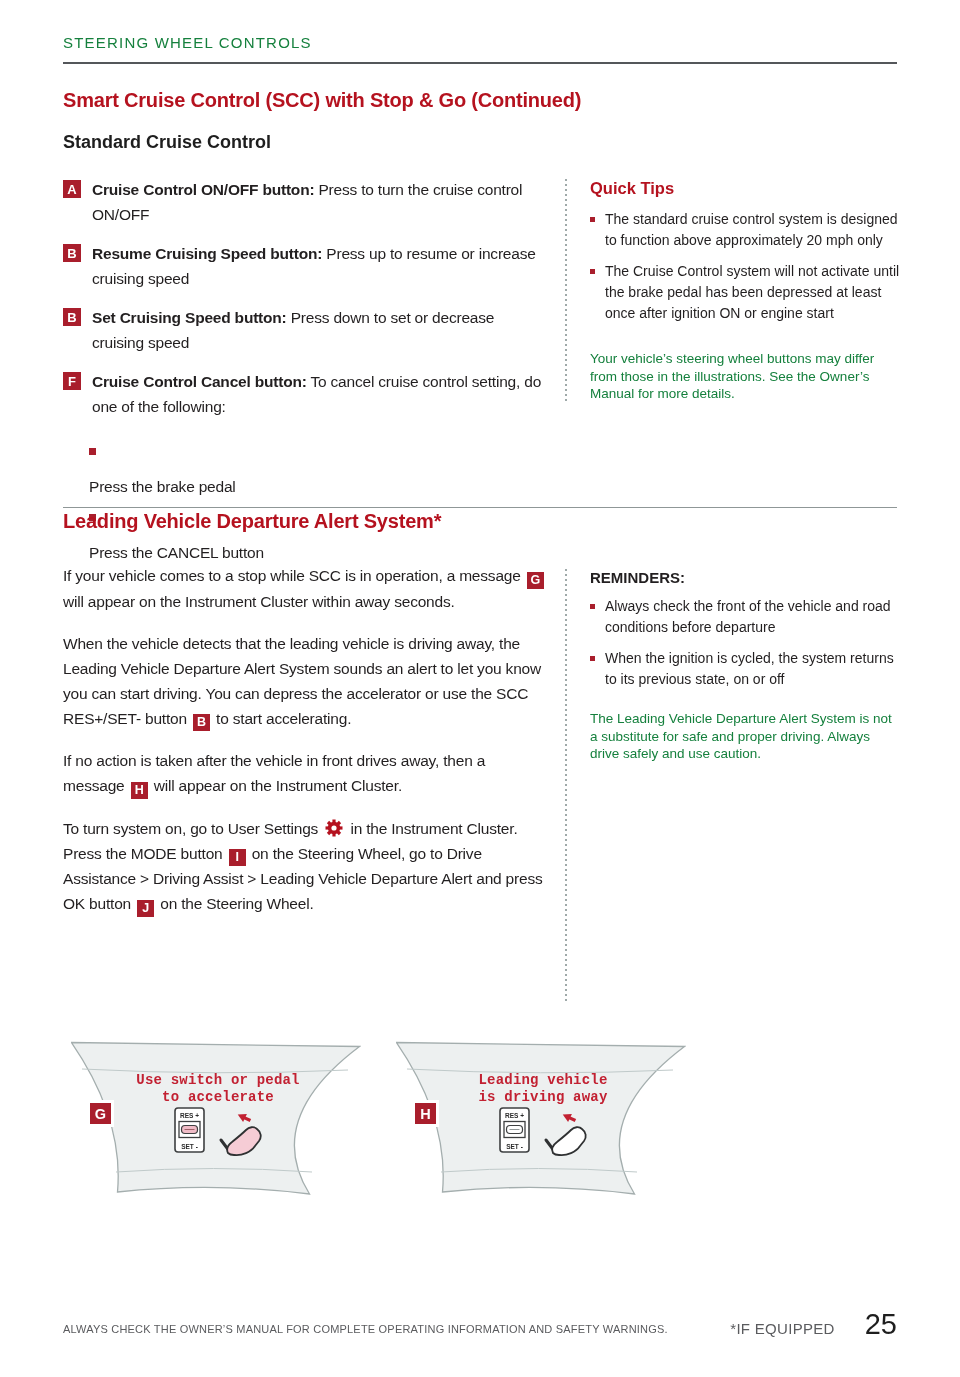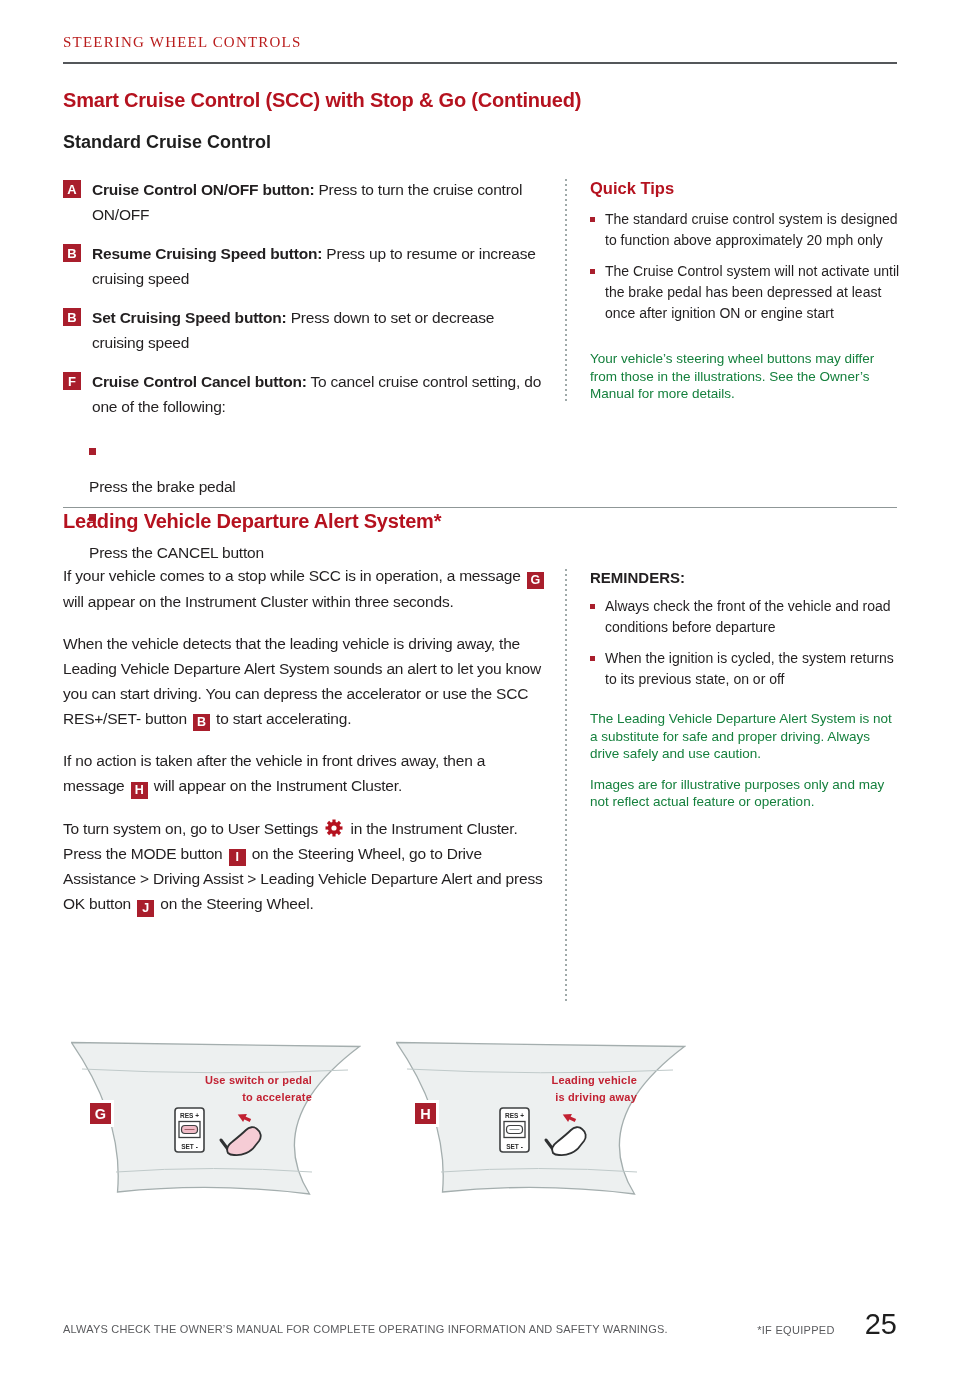--- a/index.html
+++ b/index.html
@@ -1,21 +1,21 @@
 <!DOCTYPE html>
 <html><head>
 <meta charset="utf-8">
 <style>
   html,body{margin:0;padding:0;background:#ffffff;}
   .page{position:relative;width:960px;height:1377px;background:#ffffff;overflow:hidden;
         font-family:"Liberation Sans",sans-serif;color:#221F20;}
 
   
   .header{position:absolute;left:63px;right:63px;top:34px;height:28px;border-bottom:2px solid #54575A;}
-  .kicker{font-size:15px;letter-spacing:1.2px;color:#b91c1c;font-family:Liberation Serif, serif;}
+  .kicker{font-size:15px;letter-spacing:1.2px;color:#15803d;}
 
   
   .title1{position:absolute;left:63px;top:89px;font-size:20px;font-weight:bold;color:#B5121F;letter-spacing:-0.2px;}
   .title2{position:absolute;left:63px;top:510px;font-size:20px;font-weight:bold;color:#B5121F;letter-spacing:-0.2px;}
   .subtitle{position:absolute;left:63px;top:132px;font-size:18px;font-weight:bold;color:#1E1E1E;}
 
   
   .main1{position:absolute;left:63px;top:177px;width:484px;}
   .item{display:flex;gap:11px;margin-bottom:14px;}
   .abadge{flex:0 0 18px;width:18px;height:18px;margin-top:3px;background:#A91E2C;color:#fff;
@@ -54,32 +54,32 @@
   .gear{display:inline-block;width:20px;height:20px;vertical-align:-4px;margin:0 2px;}
 
   
   .figures{position:absolute;left:0;top:1041px;width:960px;height:160px;}
   .fig{position:absolute;top:0;width:290px;height:156px;}
   .fig1{left:71px;}  .fig2{left:396px;}
   .fig-shape{position:absolute;left:0;top:0;}
   .fig-badge{position:absolute;left:19px;top:62px;width:21px;height:21px;background:#A91E2C;color:#fff;
              font-weight:bold;font-size:14.5px;display:flex;align-items:center;justify-content:center;
              box-shadow:0 0 0 3px #ffffff;}
-  .fig-caption{position:absolute;left:53px;top:31px;width:188px;text-align:right;color:#C22132;
-               font-size:11px;line-height:17px;font-weight:bold;letter-spacing:0.2px;}
+  .fig-caption{position:absolute;left:53px;top:31px;width:188px;text-align:center;color:#C22132;
+               font-size:14px;line-height:17px;font-weight:bold;letter-spacing:0.2px;font-family:Liberation Mono, monospace;}
   .fig-switch{position:absolute;left:103px;top:66px;}
   .fig-foot{position:absolute;left:147px;top:68px;}
   .sw-txt{font-size:6.5px;font-weight:bold;fill:#2B2B2B;text-anchor:middle;font-family:"Liberation Sans",sans-serif;}
   .fig1 .pill{fill:#F0BCC7;} .fig2 .pill{fill:#ffffff;}
   .fig1 .foot-fill{fill:#F6CCD5;} .fig2 .foot-fill{fill:#ffffff;}
 
   
   .footer-left{position:absolute;left:63px;top:1323px;font-size:11px;color:#5A5B5E;letter-spacing:0.2px;}
   .footer-right{position:absolute;right:63px;top:1308px;display:flex;align-items:baseline;gap:30px;}
-  .equipped{font-size:11px;color:#5A5B5E;letter-spacing:0.3px;}
+  .equipped{font-size:15px;color:#5A5B5E;letter-spacing:0.3px;}
   .pagenum{font-size:29px;color:#1E1E1E;}
   .watermark{position:absolute;right:20px;top:1410px;font-size:26px;color:#9EA2A5;letter-spacing:0.5px;}
 </style>
 </head>
 <body>
 
 <div class="page">
 
   <div class="header">
     <div class="kicker">STEERING WHEEL CONTROLS</div>
@@ -130,21 +130,21 @@
       <span class="tip-text">The Cruise Control system will not activate until the brake pedal has been depressed at least once after ignition ON or engine start</span>
     </div>
     <p class="note">Your vehicle’s steering wheel buttons may differ from those in the illustrations. See the Owner’s Manual for more details.</p>
   </div>
 
   <div class="hdivider"></div>
 
   <div class="title2">Leading Vehicle Departure Alert System*</div>
 
   <div class="main2">
-    <p class="para"><span>If your vehicle comes to a stop while SCC is in operation, a message</span> <span class="ibadge">G</span> <span>will appear on the Instrument Cluster within three seconds.</span></p>
+    <p class="para"><span>If your vehicle comes to a stop while SCC is in operation, a message</span> <span class="ibadge">G</span> <span>will appear on the Instrument Cluster within away seconds.</span></p>
     <p class="para"><span>When the vehicle detects that the leading vehicle is driving away, the Leading Vehicle Departure Alert System sounds an alert to let you know you can start driving. You can depress the accelerator or use the SCC RES+/SET- button</span> <span class="ibadge">B</span> <span>to start accelerating.</span></p>
     <p class="para"><span>If no action is taken after the vehicle in front drives away, then a message</span> <span class="ibadge">H</span> <span>will appear on the Instrument Cluster.</span></p>
     <p class="para"><span>To turn system on, go to User Settings</span>
       <svg class="gear" viewBox="0 0 20 20" aria-hidden="true">
         <g stroke="#B5121F" stroke-width="3.2">
           <line x1="10" y1="1.5" x2="10" y2="18.5"></line>
             <line x1="1.5" y1="10" x2="18.5" y2="10"></line>
           <line x1="4" y1="4" x2="16" y2="16"></line>
             <line x1="16" y1="4" x2="4" y2="16"></line>
         </g>
@@ -160,21 +160,20 @@
     <div class="rem-title">REMINDERS:</div>
     <div class="tip">
       <span class="tip-sq"></span>
       <span class="tip-text">Always check the front of the vehicle and road conditions before departure</span>
     </div>
     <div class="tip">
       <span class="tip-sq"></span>
       <span class="tip-text">When the ignition is cycled, the system returns to its previous state, on or off</span>
     </div>
     <p class="note noteb">The Leading Vehicle Departure Alert System is not a substitute for safe and proper driving. Always drive safely and use caution.</p>
-    <p class="note notec">Images are for illustrative purposes only and may not reflect actual feature or operation.</p>
   </div>
 
   <div class="figures">
 
     <div class="fig fig1">
       <svg class="fig-shape" width="290" height="156" viewBox="0 0 290 156">
         <path d="M0.5 1.5 L288.5 5.5 Q192 78 238.5 153 Q142 141 46.5 151 Q53 78 0.5 1.5 Z" fill="#EDF0F0" stroke="#A4AEAE" stroke-width="1.3"></path>
         <path d="M11 28 Q145 35 277 29" fill="none" stroke="#C0CACA" stroke-width="1"></path>
         <path d="M45 131 Q142 124 241 131" fill="none" stroke="#C0CACA" stroke-width="1"></path>
       </svg>

